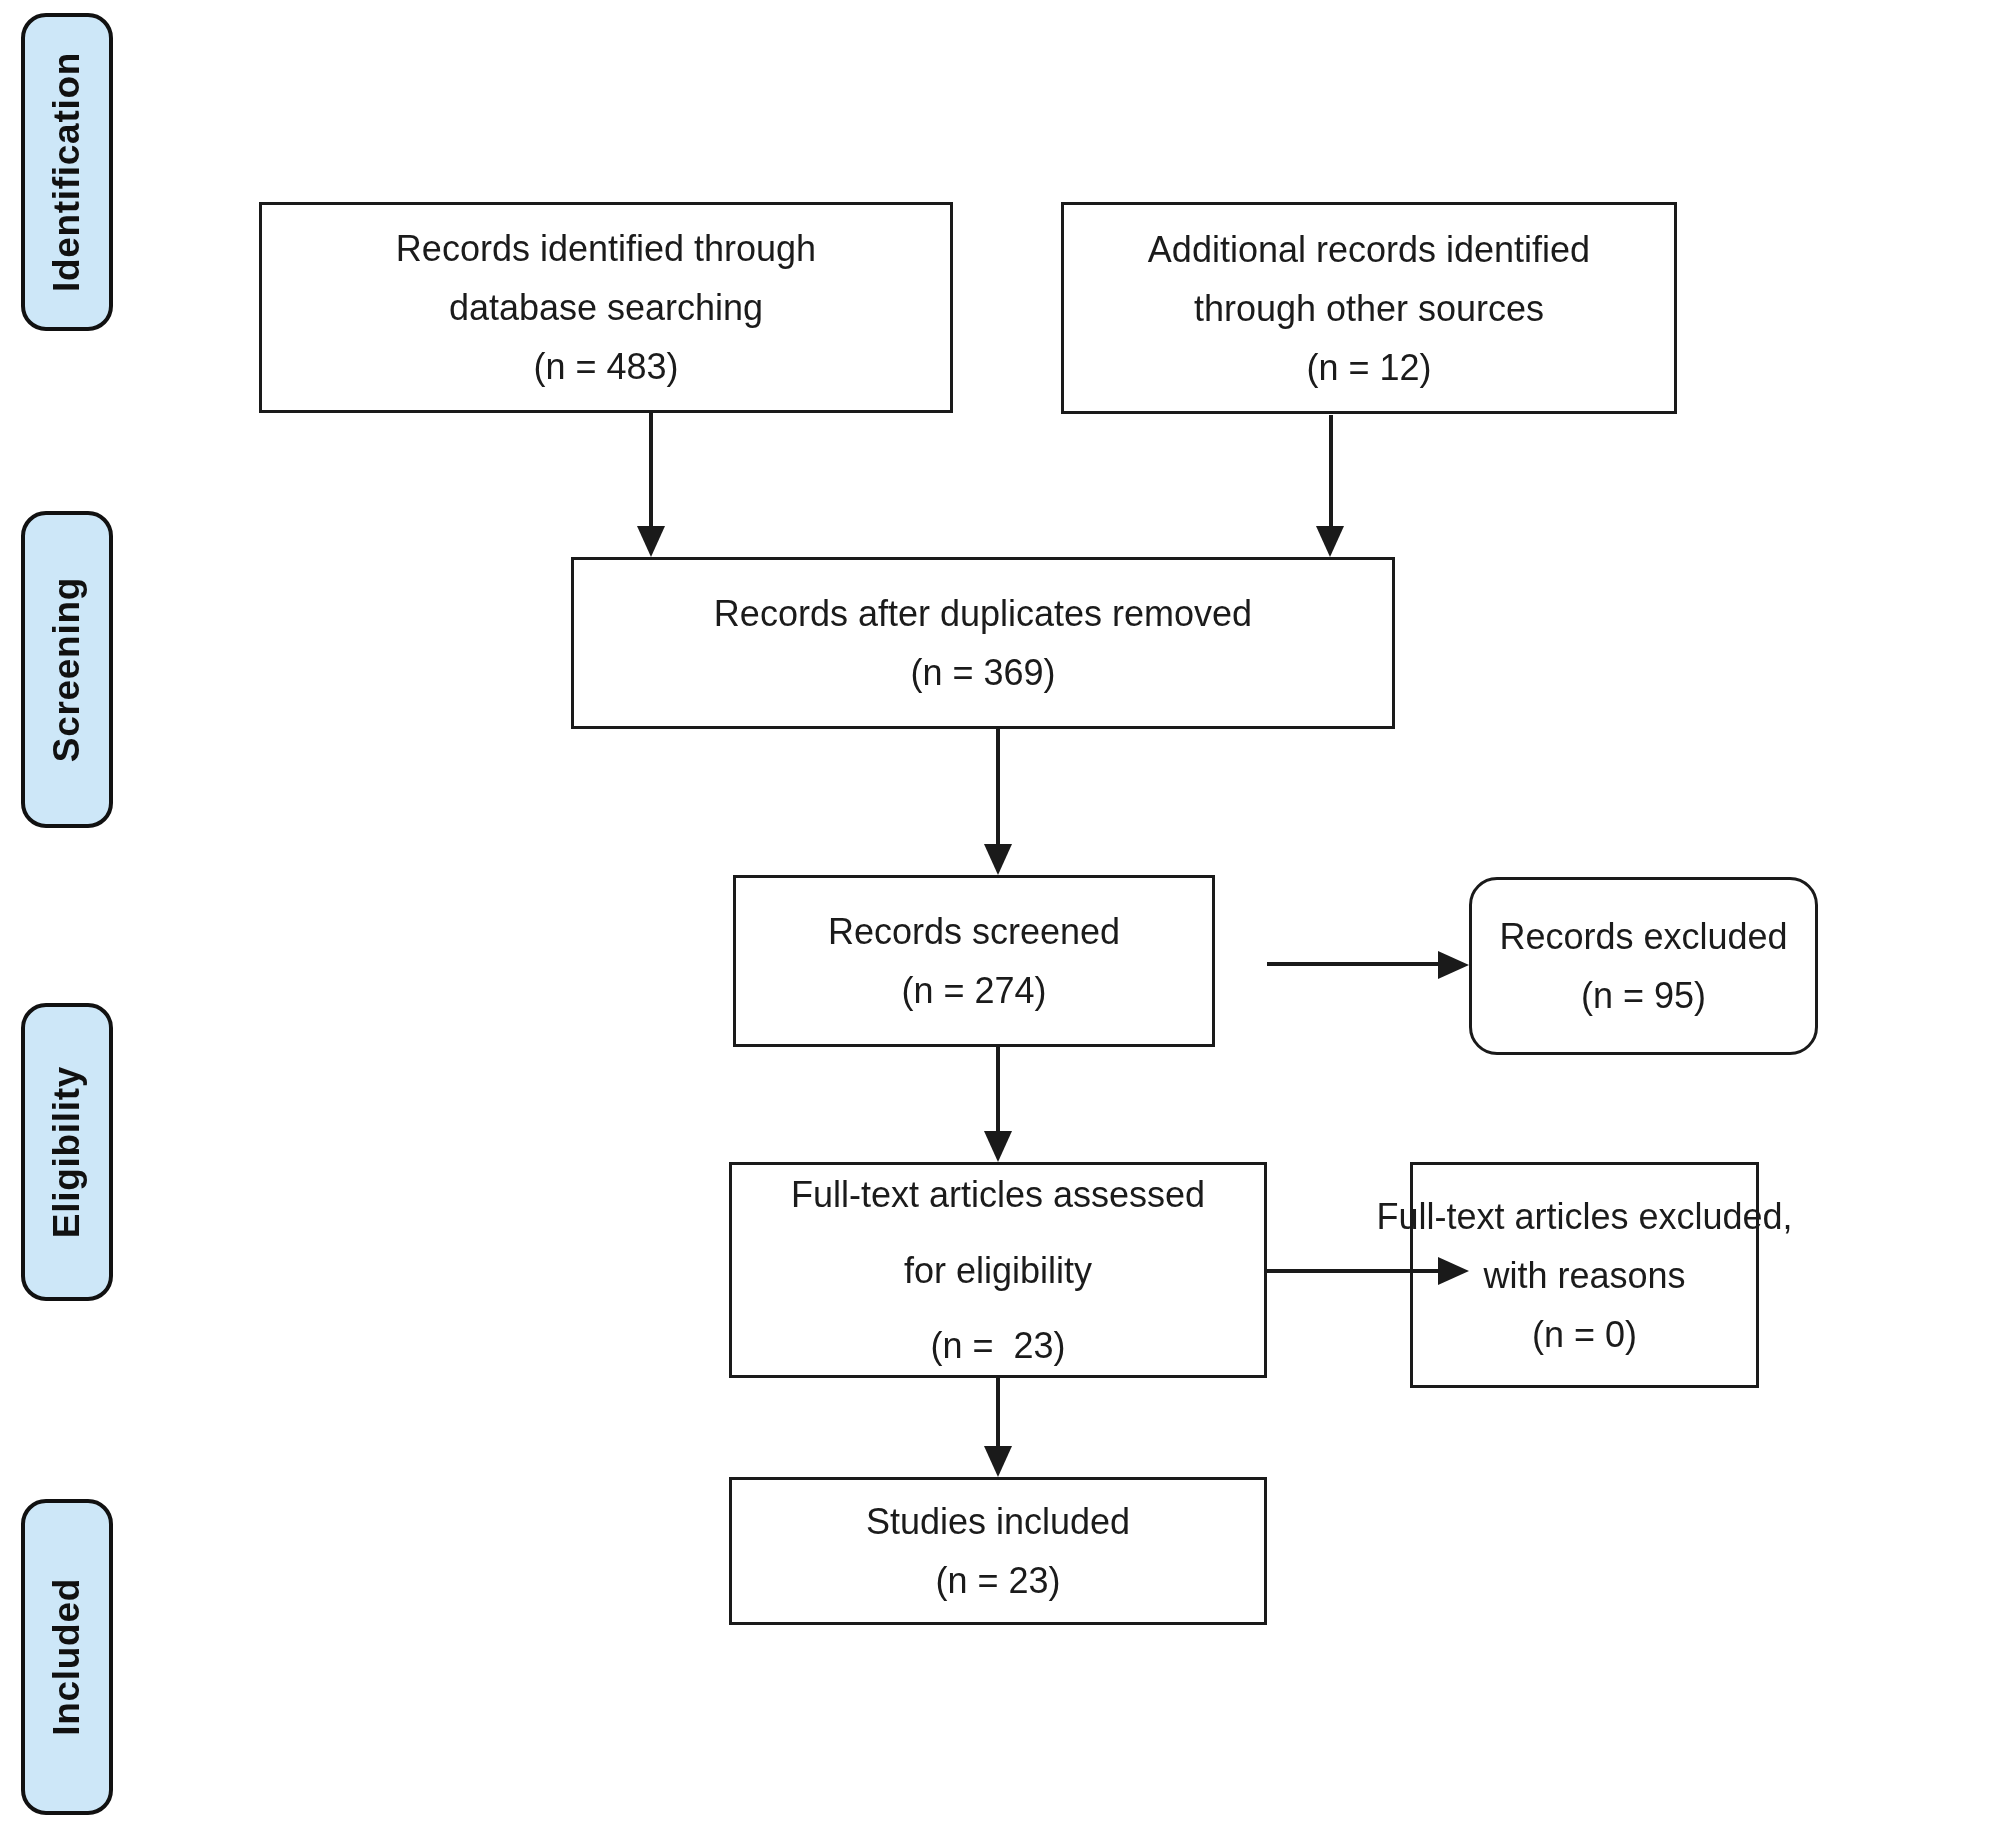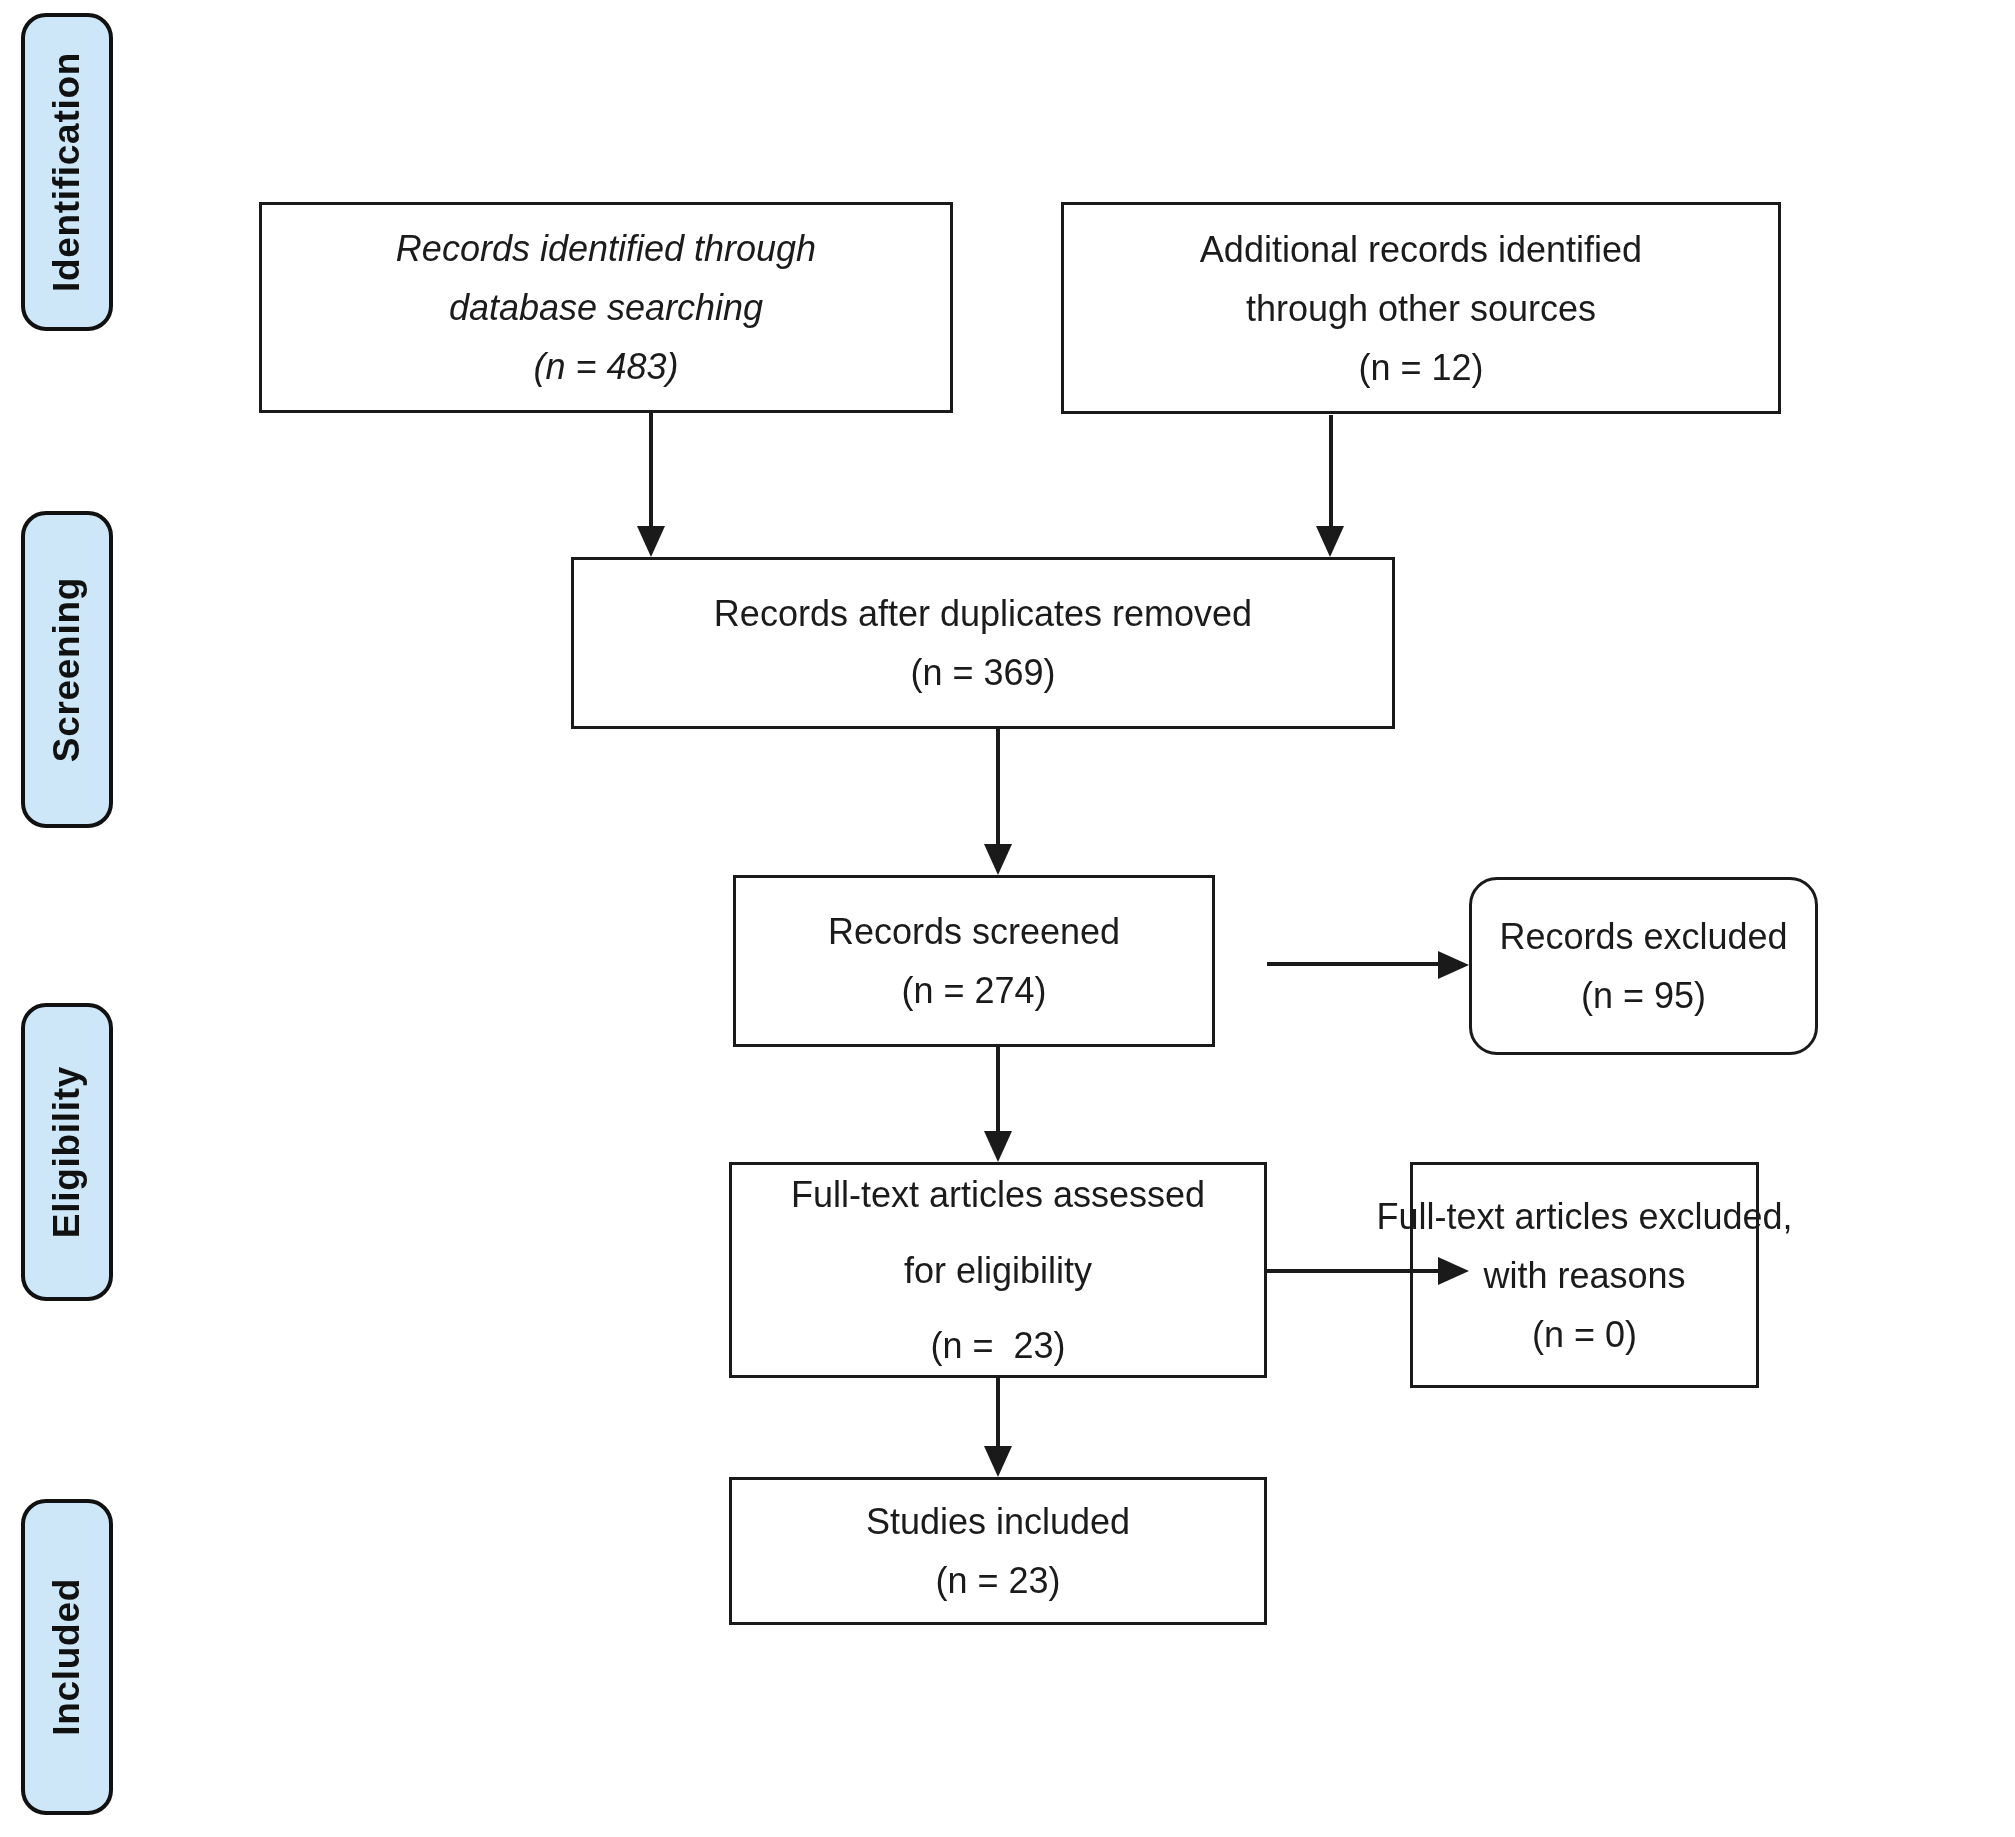--- a/index.html
+++ b/index.html
@@ -85,26 +85,26 @@
   <div class="stage" style="top:511px; height:317px;">
     <span class="vtext">Screening</span>
   </div>
   <div class="stage" style="top:1003px; height:298px;">
     <span class="vtext">Eligibility</span>
   </div>
   <div class="stage" style="top:1499px; height:316px;">
     <span class="vtext">Included</span>
   </div>
 
-  <div class="box" style="left:259px; top:202px; width:694px; height:211px;font-style:italic;">
+  <div class="box" style="left:259px; top:202px; width:694px; height:211px;">
     <div class="bline">Records identified through</div>
     <div class="bline">database searching</div>
     <div class="bline">(n = 483)</div>
   </div>
-  <div class="box" style="left:1061px; top:202px; width:720px; height:212px;">
+  <div class="box" style="left:1061px; top:202px; width:616px; height:212px;">
     <div class="bline">Additional records identified</div>
     <div class="bline">through other sources</div>
     <div class="bline">(n = 12)</div>
   </div>
 
   <div class="box" style="left:571px; top:557px; width:824px; height:172px;">
     <div class="bline">Records after duplicates removed</div>
     <div class="bline">(n = 369)</div>
   </div>
 

